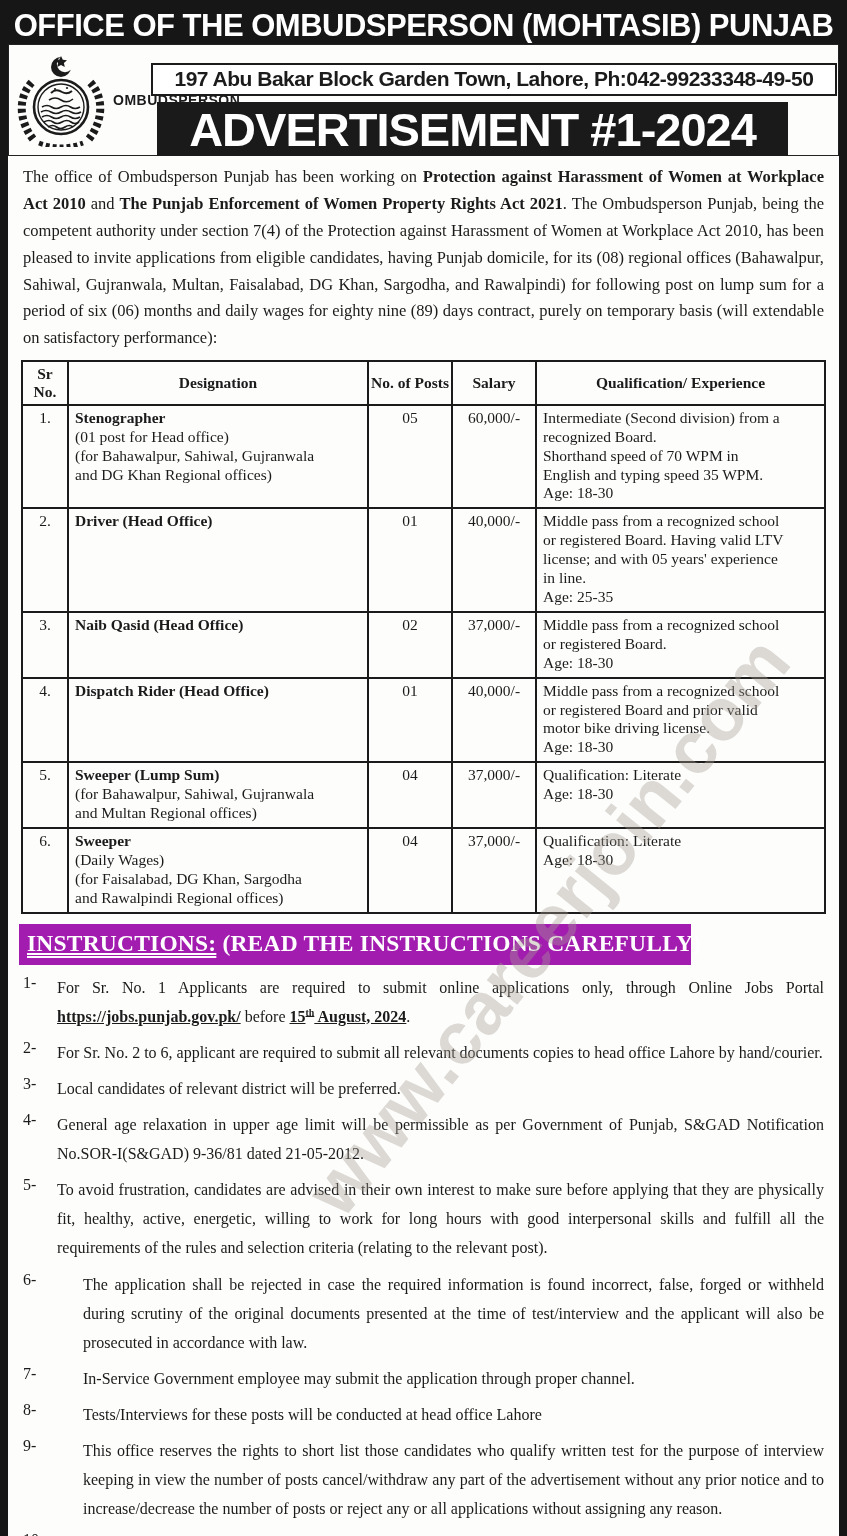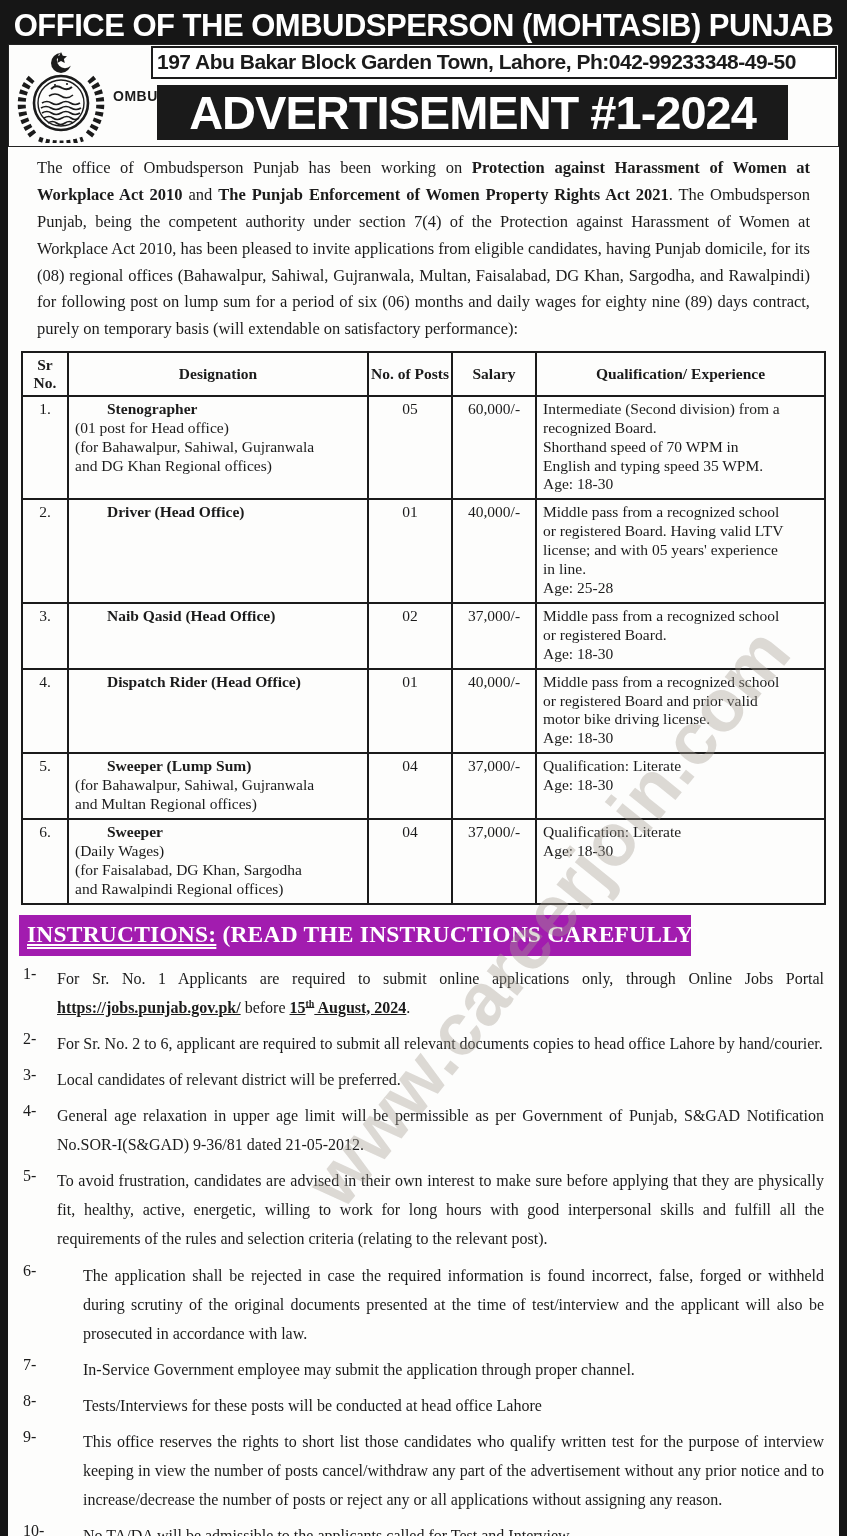--- a/index.html
+++ b/index.html
@@ -23,56 +23,56 @@
     width:142px;display:flex;flex-direction:row;align-items:center;
     padding-top:2px;background:#fdfdfc;
   }
   .logo-box svg{display:block;}
   .logo-caption{
     font-family:"Liberation Sans",sans-serif;font-weight:700;font-size:14px;
     letter-spacing:0.5px;margin-top:-2px;
   }
   .header-right{flex:1;display:flex;flex-direction:column;min-width:0;}
   .address-strip{
-    border:2px solid #1b1b1b;margin:1px 1px 0 0;padding:2px 4px 3px;
-    font-family:"Liberation Sans",sans-serif;font-weight:700;
+    border:2px solid #1b1b1b;margin:18px 1px 0 0;padding:2px 4px 3px;
+    text-align:center;font-family:"Liberation Sans",sans-serif;font-weight:700;
     font-size:21px;letter-spacing:-0.5px;white-space:nowrap;background:#fff;
   }
   .ad-bar{
     flex:1;background:#1a1a1a;color:#fff;margin:6px 50px 6px 6px;
     display:flex;align-items:center;justify-content:center;
     font-family:"Liberation Sans",sans-serif;font-weight:700;
     font-size:47px;letter-spacing:-1px;white-space:nowrap;
   }
   
   .body{
     flex:1;margin:0 8px;background:#fdfdfc;padding:6px 13px 0;position:relative;
   }
   .intro{
-    font-size:16.5px;line-height:1.63;text-align:justify;margin:2px 16px 8px;
+    font-size:16.5px;line-height:1.63;text-align:justify;margin:2px 2px 8px;
   }
   .b{font-weight:700;}
   .u{text-decoration:underline;}
   .sup{vertical-align:super;font-size:0.62em;}
   
   table.jobs{
     width:100%;border-collapse:collapse;border:2px solid #1b1b1b;
     font-size:15.5px;
   }
   table.jobs th,table.jobs td{
     border:2px solid #1b1b1b;vertical-align:top;padding:3px 6px 4px;
   }
   table.jobs th{font-weight:700;text-align:center;vertical-align:middle;line-height:1.15;padding:3px 2px;}
   td.c-sr{text-align:center;width:46px;}
   td.c-desig{width:300px;line-height:1.22;}
   td.c-posts{text-align:center;width:84px;}
   td.c-salary{text-align:center;width:84px;}
   td.c-qual{line-height:1.22;}
   td.c-posts,td.c-salary{vertical-align:middle;}
-  .desig-title{font-weight:700;margin-left:32px;}
+  .desig-title{font-weight:700;}
   .r1{height:88px;} .r2{height:92px;} .r3{height:56px;}
   .r4{height:70px;} .r5{height:60px;} .r6{height:80px;}
   
   .instr-bar{
     background:#a21caf;color:#fff;width:672px;margin:10px 0 8px -2px;
     padding:6px 10px 8px 8px;font-weight:700;font-size:23.5px;
     white-space:nowrap;letter-spacing:0.2px;
   }
   .instr-bar .head{text-decoration:underline;text-decoration-style:double;}
   .instr-list{margin:4px 2px 0;}
@@ -168,21 +168,21 @@
             <td class="c-desig">
               <div class="desig-title">Driver (Head Office)</div>
             </td>
             <td class="c-posts">01</td>
             <td class="c-salary">40,000/-</td>
             <td class="c-qual">
               <div>Middle pass from a recognized school</div>
               <div>or registered Board. Having valid LTV</div>
               <div>license; and with 05 years' experience</div>
               <div>in line.</div>
-              <div>Age: 25-28</div>
+              <div>Age: 25-35</div>
             </td>
           </tr>
           <tr class="r3">
             <td class="c-sr">3.</td>
             <td class="c-desig">
               <div class="desig-title">Naib Qasid (Head Office)</div>
             </td>
             <td class="c-posts">02</td>
             <td class="c-salary">37,000/-</td>
             <td class="c-qual">

